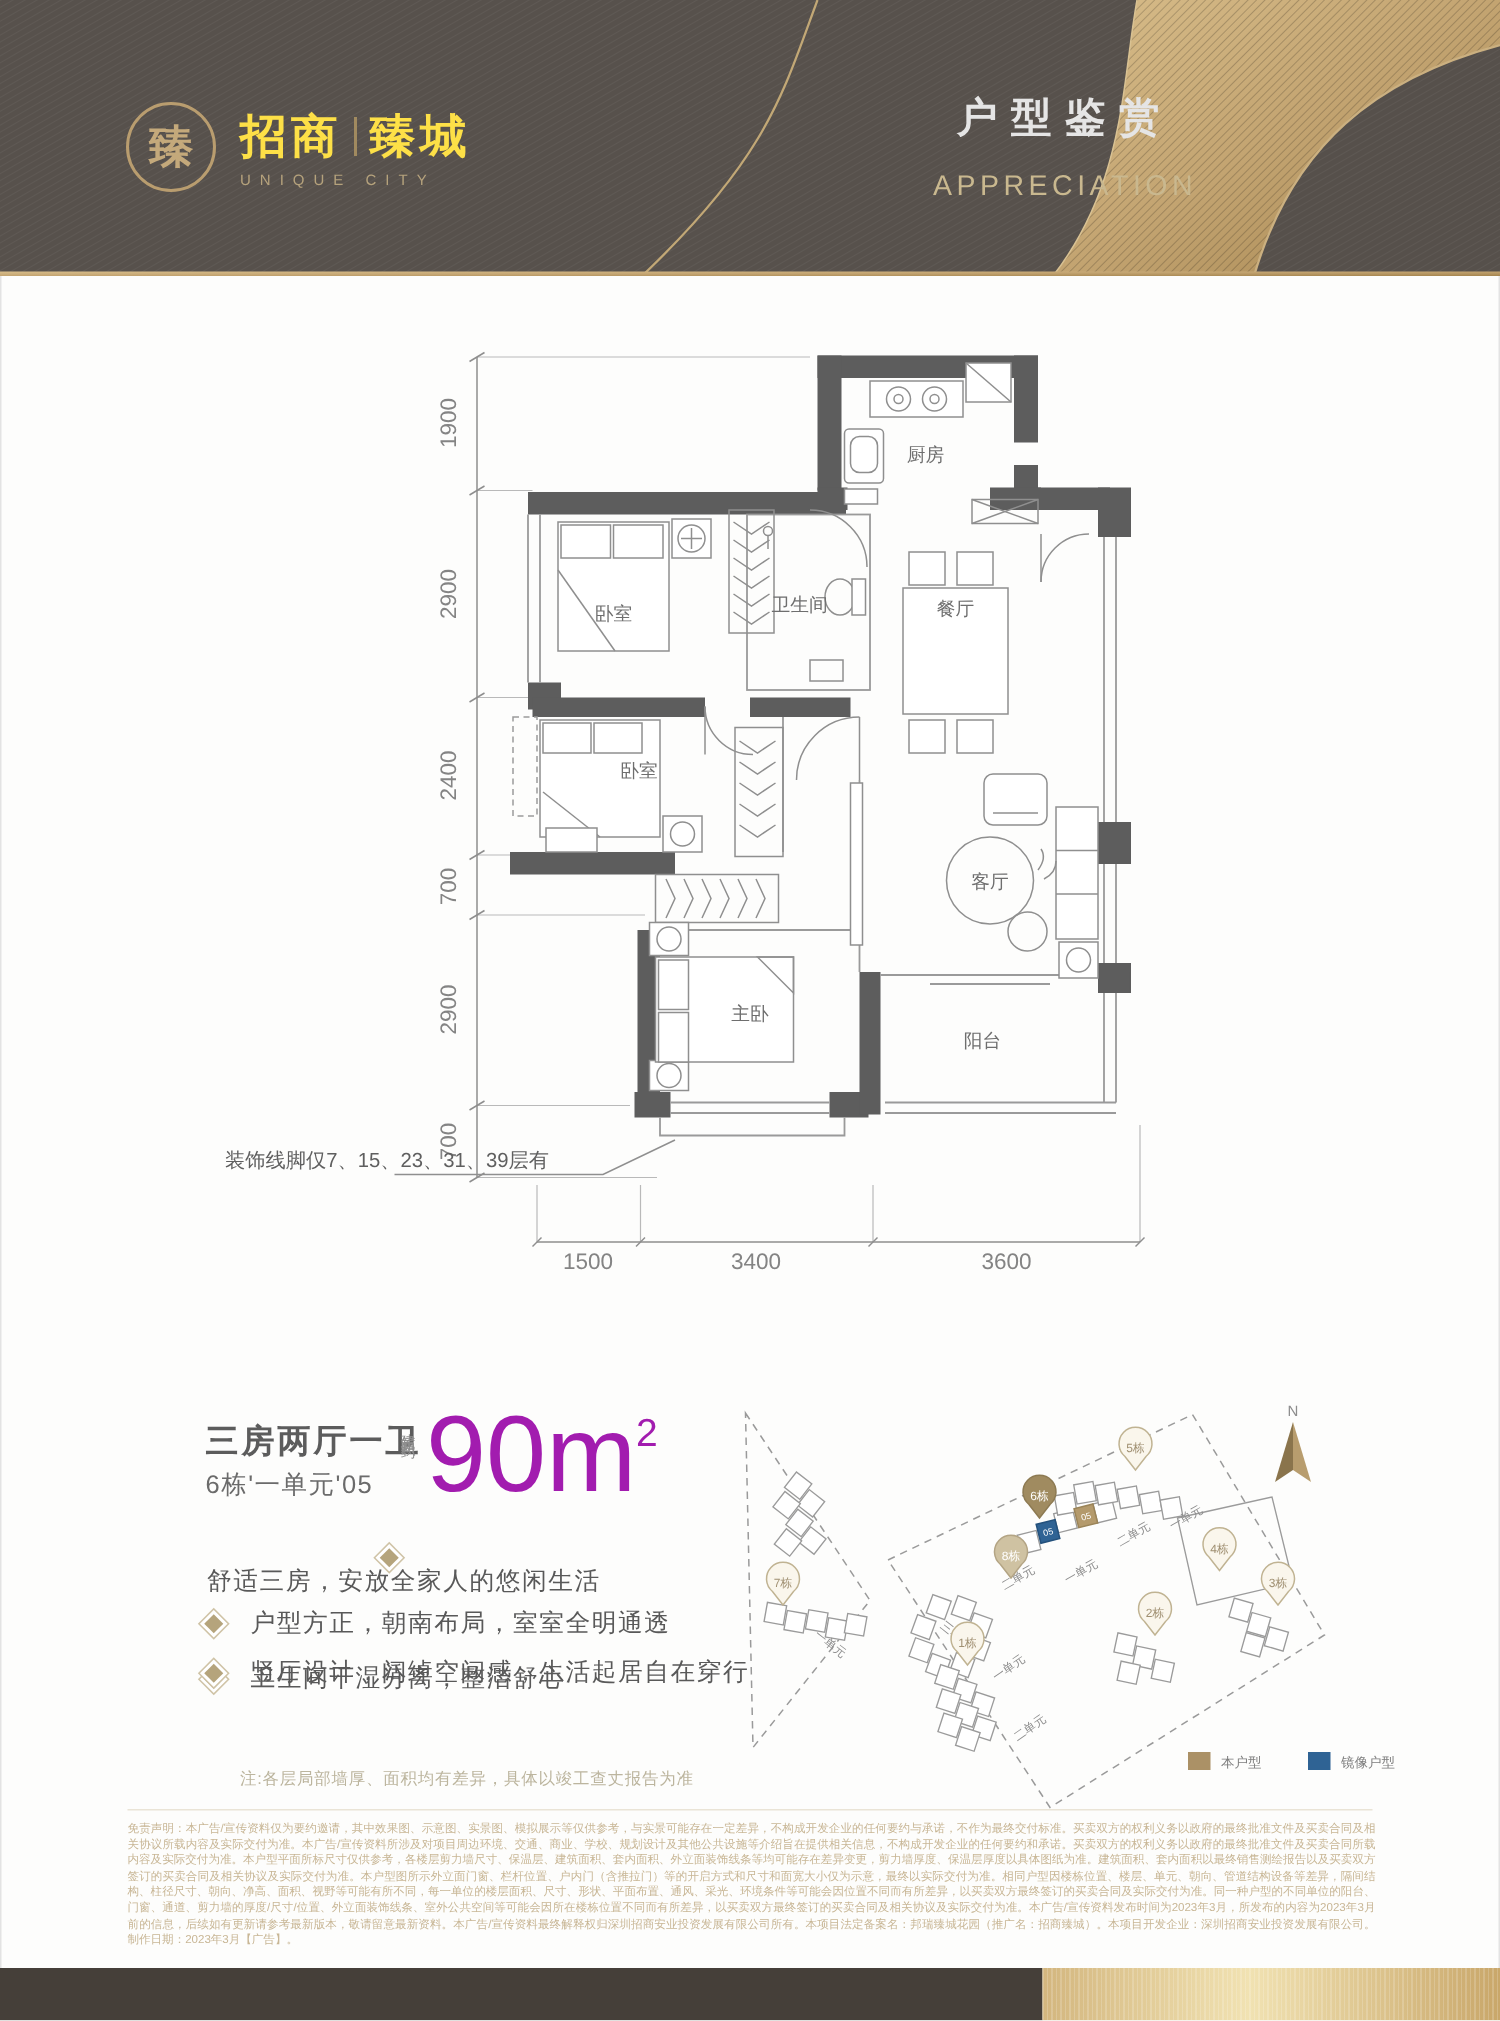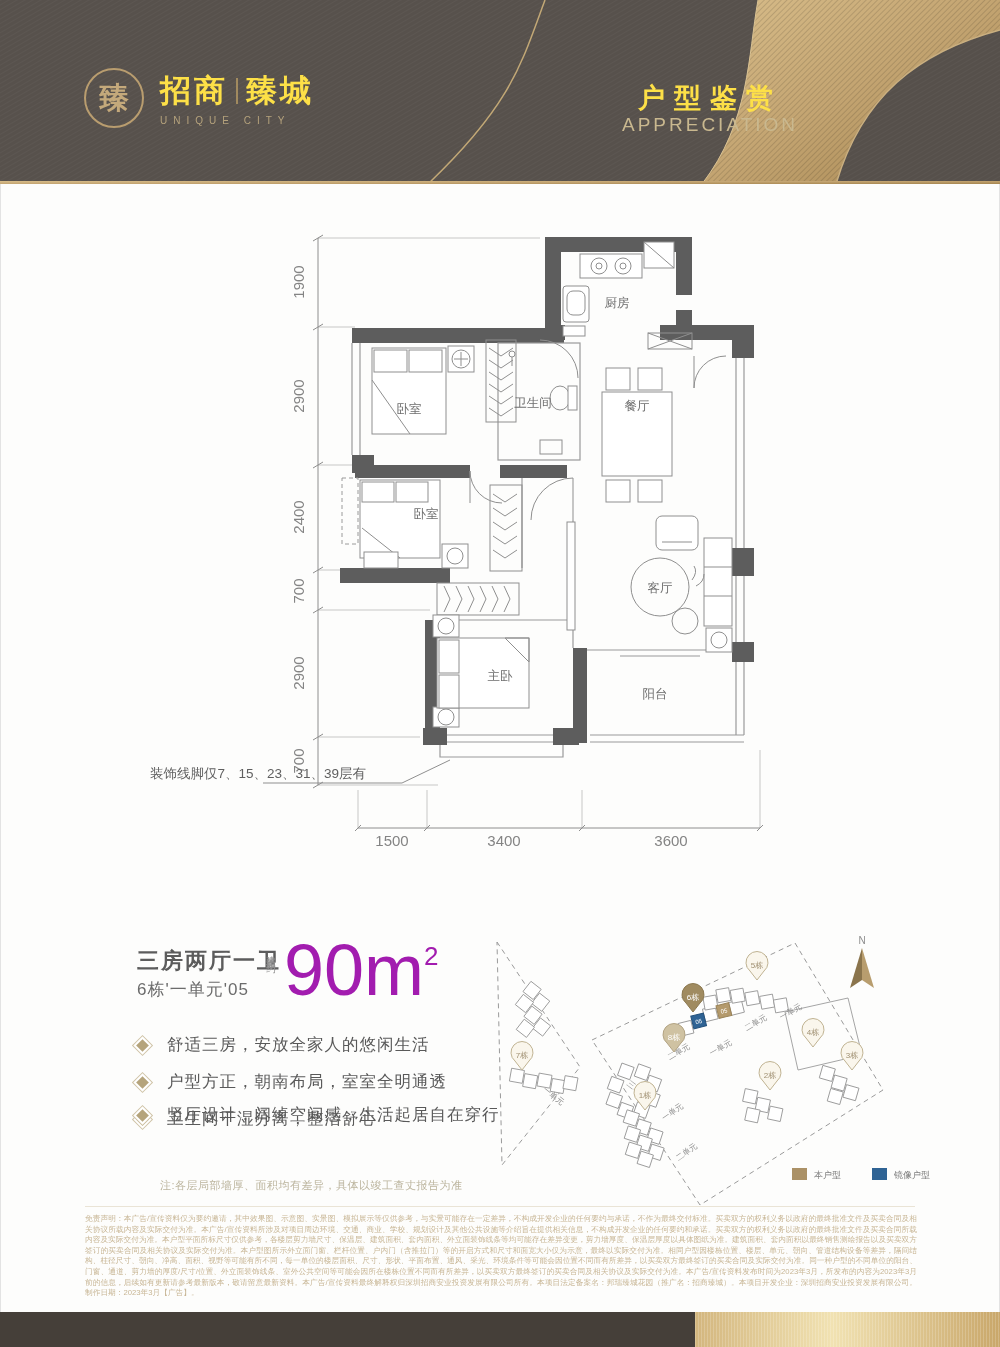--- a/index.html
+++ b/index.html
@@ -9,22 +9,22 @@
   
   #header{position:absolute;left:0;top:0;width:1000px;height:184px;background:#57514c;}
   #logo{position:absolute;left:84px;top:68px;display:flex;align-items:center;}
   #logo-seal{width:56px;height:56px;border:2.5px solid #b99d6f;border-radius:50%;
              display:flex;align-items:center;justify-content:center;
              color:#c4a97b;font-size:30px;font-family:"Liberation Serif",serif;font-weight:bold;}
   #logo-txt{margin-left:16px;}
   #logo-cn{display:flex;align-items:center;color:#fde047;font-size:31px;font-weight:bold;letter-spacing:3px;}
   #logo-cn .sep{width:2px;height:26px;background:#a18a5f;margin:0 8px;}
   #logo-en{margin-top:3px;color:#b5a27c;font-size:10px;letter-spacing:6px;}
-  #hd-title{position:absolute;left:600px;top:80px;width:220px;text-align:center;
-            color:#fde047;font-size:27px;font-weight:bold;letter-spacing:9px;}
+  #hd-title{position:absolute;left:600px;top:60px;width:220px;text-align:center;
+            color:#e5e5e5;font-size:27px;font-weight:bold;letter-spacing:9px;}
   #hd-sub{position:absolute;left:600px;top:114px;width:220px;text-align:center;
           color:#c9b88f;font-size:19px;letter-spacing:3px;}
   
   .abs{position:absolute;}
   #layout-title{left:137px;top:946px;font-size:22px;font-weight:bold;color:#5c5c5c;letter-spacing:2px;}
   #unit-no{left:137px;top:978px;font-size:17px;color:#6b6b6b;letter-spacing:1px;text-align:right;}
   #area-label{left:264px;top:948px;font-size:9.5px;color:#8d8d8d;writing-mode:vertical-rl;letter-spacing:2px;}
   #area-value{left:284px;top:922px;font-size:72px;color:#a21caf;line-height:1;margin-top:12px;}
   #area-value sup{font-size:26px;vertical-align:30px;}
   .feature{left:138px;font-size:16.5px;color:#595959;letter-spacing:1px;display:flex;align-items:center;}
@@ -287,21 +287,21 @@
 
     <polyline points="143,553 282,553 330,530" stroke="#8f8f8f" stroke-width="1" fill="none"></polyline>
     <text x="30" y="548" font-size="13.5" fill="#5f5f5f">装饰线脚仅7、15、23、31、39层有</text>
   </svg>
 
   <div class="abs" id="layout-title">三房两厅一卫</div>
   <div class="abs" id="unit-no">6栋'一单元'05</div>
   <div class="abs" id="area-label">建筑面积约</div>
   <div class="abs" id="area-value"><span>90m</span><sup>2</sup></div>
 
-  <div class="abs feature" style="top:1034px;">
+  <div class="abs feature" style="top:1034px;flex-direction:column;">
     <span class="dia"></span>
     <span>舒适三房，安放全家人的悠闲生活</span>
   </div>
   <div class="abs feature" style="top:1071px;text-align:right;">
     <span class="dia"></span>
     <span>户型方正，朝南布局，室室全明通透</span>
   </div>
   <div class="abs feature" style="top:1108px;">
     <span class="dia"></span>
     <span>卫生间干湿分离，整洁舒心</span>

